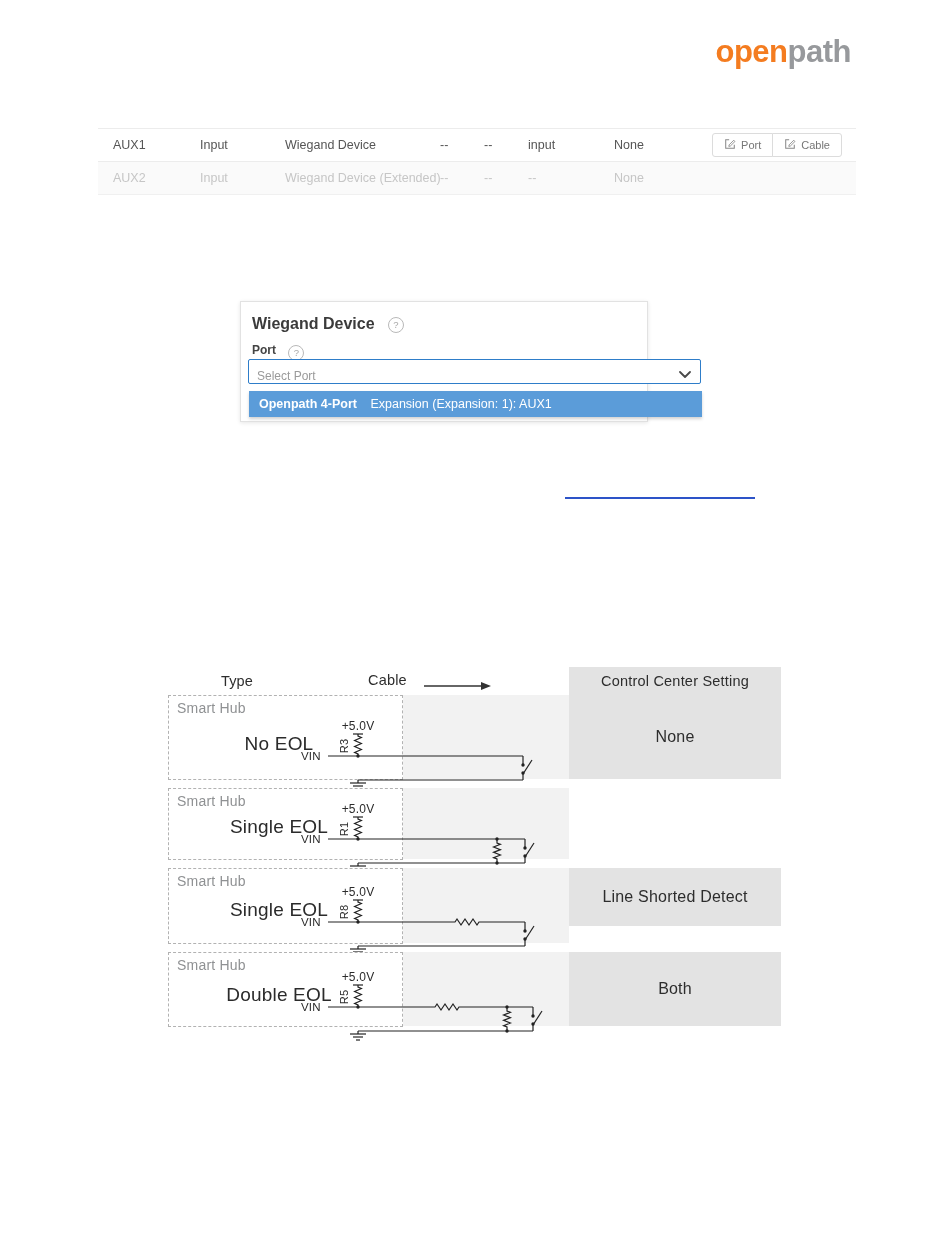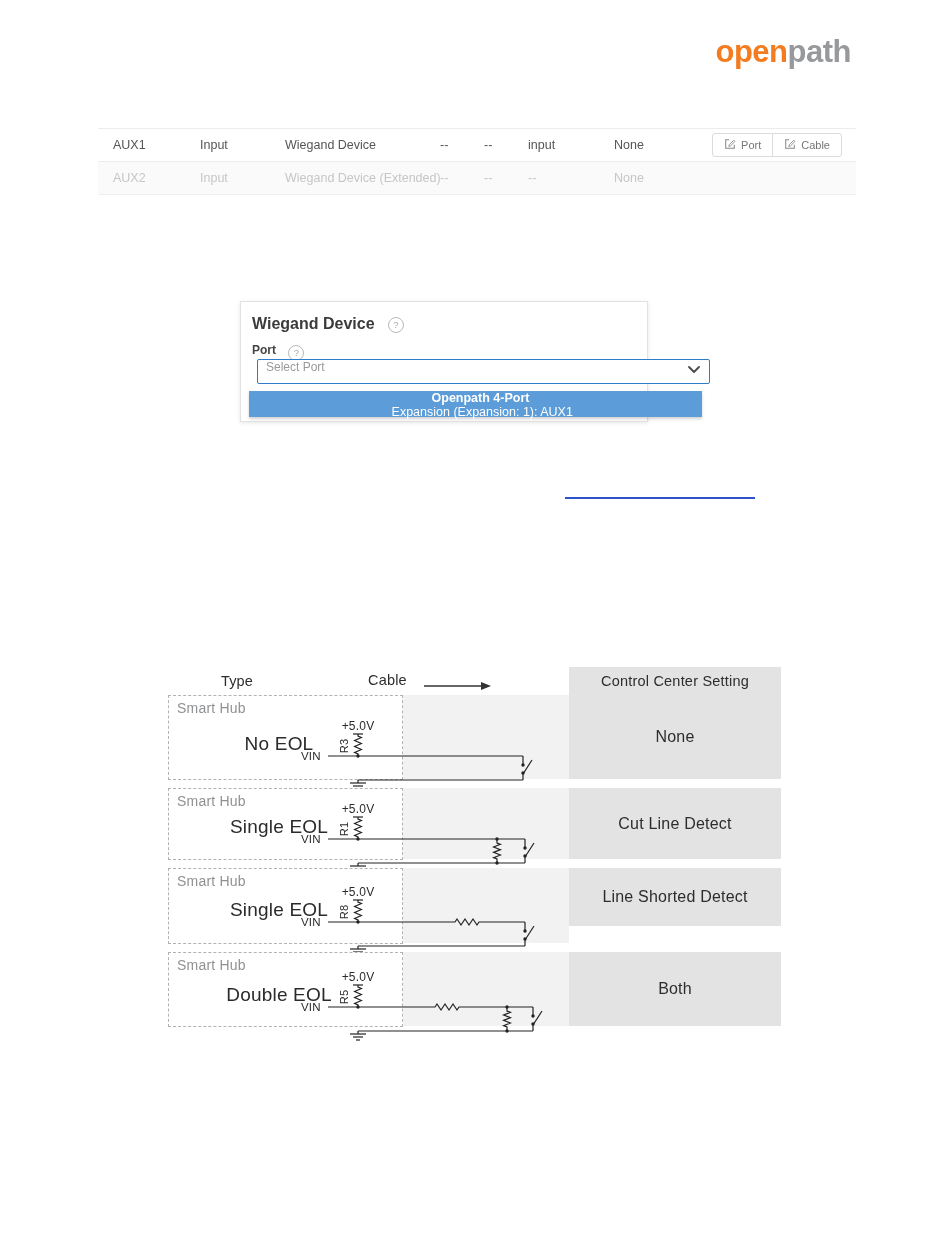--- a/index.html
+++ b/index.html
@@ -28,28 +28,28 @@
   
   .dialog{position:absolute;left:240px;top:301px;width:408px;height:121px;background:#fff;
           border:1px solid #e2e2e2;box-shadow:0 1px 4px rgba(0,0,0,.10);box-sizing:border-box;}
   .dlg-title{position:absolute;left:11px;top:13px;font-size:16px;font-weight:bold;color:#3b3b3b;}
   .help{display:inline-block;width:14px;height:14px;border:1px solid #b9b9b9;border-radius:50%;
         color:#a8a8a8;font-size:9.5px;line-height:13px;text-align:center;font-weight:normal;
         vertical-align:1px;}
   .dlg-title .help{margin-left:9px;}
   .dlg-port-label{position:absolute;left:11px;top:41px;font-size:12px;font-weight:bold;color:#444;}
   .dlg-port-label .help{margin-left:9px;vertical-align:-2px;}
-  .dlg-select{position:absolute;left:16px;top:57px;width:453px;height:25px;box-sizing:border-box;
+  .dlg-select{position:absolute;left:7px;top:57px;width:453px;height:25px;box-sizing:border-box;
               border:1.5px solid #2e7dc9;border-radius:2px;background:#fff;display:flex;
-              align-items:flex-start;cursor:pointer;}
+              align-items:flex-end;cursor:pointer;}
   .dlg-select .ph{margin-left:8px;font-size:12px;color:#9a9a9a;flex:1;}
   .dlg-select .chev{margin-right:9px;}
   .dlg-option{position:absolute;left:8px;top:89px;width:453px;height:26px;background:#5b9cd9;
               color:#fff;font-size:12.5px;display:flex;align-items:center;cursor:pointer;
-              box-shadow:0 2px 3px rgba(0,0,0,.18);flex-direction:column;}
+              box-shadow:0 2px 3px rgba(0,0,0,.18);}
   .dlg-option .b{font-weight:bold;margin-left:10px;white-space:pre;}
   .dlg-option .r{white-space:pre;padding-left:10px;}
 
   
   .link-line{position:absolute;left:565px;top:497px;width:190px;height:2px;background:#2d53c8;}
 
   
   .diagram{position:absolute;left:168px;top:667px;width:613px;height:363px;
            color:#2d2d2d;letter-spacing:.2px;}
   .hdr-type{position:absolute;left:29px;top:6px;width:80px;text-align:center;font-size:14.5px;}
@@ -170,21 +170,20 @@
             <path d="M 228 67 L 228 73" fill="none" stroke="#222222" stroke-width="1.2"></path>
             <path d="M 63 73 L 228 73" fill="none" stroke="#222222" stroke-width="1.2"></path>
             <path d="M 63 73 L 63 76" fill="none" stroke="#222222" stroke-width="1.2"></path>
             <path d="M 55 76 L 71 76" fill="none" stroke="#222222" stroke-width="1.2"></path>
             <path d="M 58 79 L 68 79" fill="none" stroke="#222222" stroke-width="1.2"></path>
             <path d="M 61 82 L 65 82" fill="none" stroke="#222222" stroke-width="1.2"></path>
           </svg></span>
       </div>
       <div class="d-row" style="top: 121px; height: 75px;">
         <div class="mid-band" style="top: 0px; height: 71px;"></div>
-        <div class="set-box" style="top: 0px; height: 71px;">Cut Line Detect</div>
         <div class="hub-box" style="height: 72px;">
           <div class="hub-label">Smart Hub</div>
           <div class="type-label" style="top: 27px;">Single EOL</div>
         </div>
         <span class="circuit"><svg width="285" height="75" viewBox="0 0 285 75">
             <text x="63" y="13" font-size="12" fill="#2b2b2b" font-family="&quot;Liberation Sans&quot;,sans-serif" text-anchor="middle">+5.0V</text>
             <path d="M 58 17 L 68 17" fill="none" stroke="#222222" stroke-width="1.2"></path>
             <path d="M 63 17 L 63 19 L 66.4 20.5 L 59.6 23.5 L 66.4 26.5 L 59.6 29.5 L 66.4 32.5 L 59.6 35.5 L 63 37 L 63 39" fill="none" stroke="#222222" stroke-width="1.2"></path>
             <circle cx="63" cy="39" r="1.7" fill="#222222"></circle>
             <text x="51" y="31" font-size="11" fill="#2b2b2b" font-family="&quot;Liberation Sans&quot;,sans-serif" text-anchor="middle" transform="rotate(-90 51 29)">R1</text>

